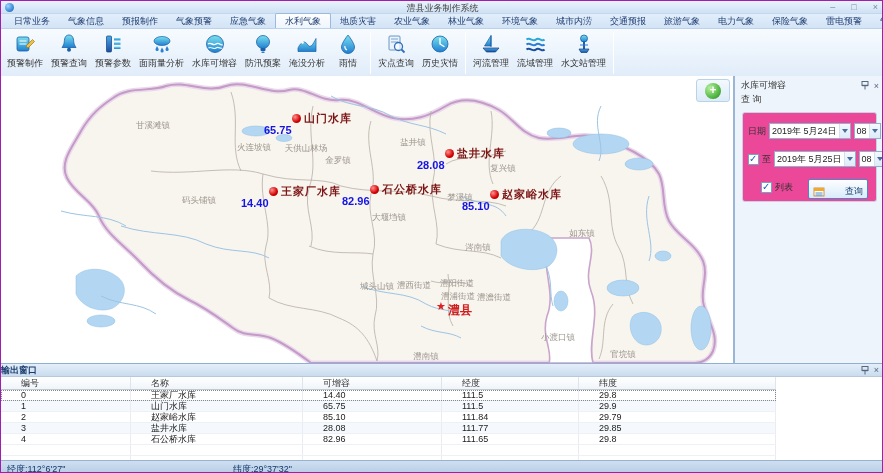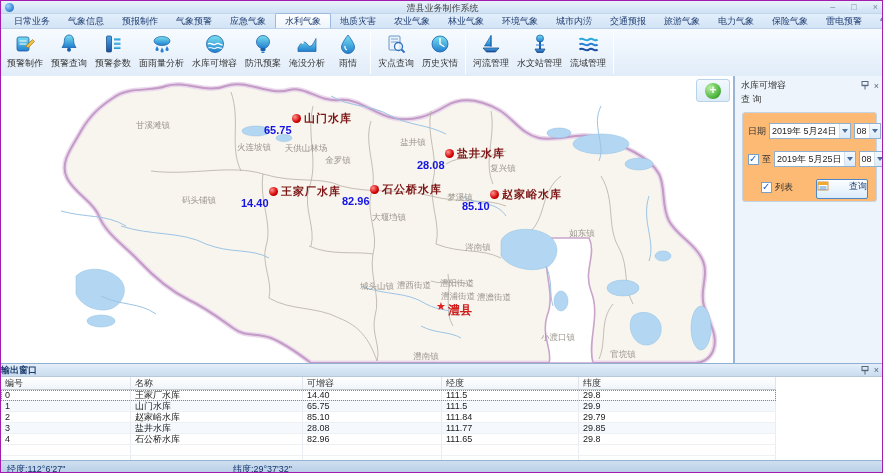--- a/index.html
+++ b/index.html
@@ -37,41 +37,41 @@
   .county-name{position:absolute;color:#d02020;font-size:12px;font-weight:bold;white-space:nowrap;}
   .map-zoom-chip{position:absolute;right:3px;top:3px;width:34px;height:23px;background:linear-gradient(#f3f9fe,#ddebf8);border:1px solid #b8d2ea;border-radius:3px;display:flex;align-items:center;justify-content:center;}
   .zoom-ball{width:16px;height:16px;border-radius:50%;background:radial-gradient(circle at 5px 5px,#b6f0a0,#4db33e 65%,#2e7a22);color:#fff;font-size:12px;font-weight:bold;line-height:15px;text-align:center;cursor:pointer;}
 
   
   .dock{position:absolute;left:733px;top:75px;width:150px;height:287px;background:#eef4fb;border-left:1px solid #9ab5d5;}
   .dock-head{padding:3px 5px 0 6px;display:flex;align-items:center;}
   .dock-title{flex:1;color:#333;}
   .dock-btn{flex:none;margin-left:5px;color:#55677e;cursor:pointer;display:flex;align-items:center;}
   .dock-sub{padding:1px 6px 0 6px;color:#333;}
-  .groupbox{position:relative;margin:6px 7px 0 7px;height:90px;background:#fdba74;border:1px solid #c5d3e3;border-radius:3px;}
+  .groupbox{position:relative;margin:6px 7px 0 7px;height:90px;background:#ec4899;border:1px solid #c5d3e3;border-radius:3px;}
   .f-row{position:absolute;left:5px;right:4px;display:flex;align-items:center;gap:3px;}
   .f-label{color:#333;white-space:nowrap;}
   .sel{height:16px;background:#fff;border:1px solid #8fb0cf;display:flex;align-items:center;cursor:pointer;}
   .sel-text{flex:1;padding:0 2px;white-space:nowrap;overflow:hidden;}
   .sel-arrow{flex:none;width:11px;height:14px;display:flex;align-items:center;justify-content:center;border-left:1px solid #d5e2ee;background:linear-gradient(#f4f9fe,#dcebf8);}
   .sel-arrow i{width:0;height:0;border-left:3px solid transparent;border-right:3px solid transparent;border-top:4px solid #4a6f9e;}
   .sel-date{width:86px;}
   .sel-hour{width:30px;}
   .cbx{flex:none;width:11px;height:11px;background:#fff;border:1px solid #7aa0c4;position:relative;cursor:pointer;}
   .cbx span{position:absolute;left:0px;top:-2px;color:#2060c0;font-size:10px;line-height:11px;}
-  .query-btn{position:absolute;right:8px;top:66px;width:52px;height:20px;border:1px solid #4d87c8;border-radius:2px;background:linear-gradient(#fdfeff,#d9ebfa);display:flex;align-items:flex-start;justify-content:center;gap:20px;color:#123a70;cursor:pointer;}
+  .query-btn{position:absolute;right:8px;top:66px;width:60px;height:20px;border:1px solid #4d87c8;border-radius:2px;background:linear-gradient(#fdfeff,#d9ebfa);display:flex;align-items:flex-end;justify-content:center;gap:20px;color:#123a70;cursor:pointer;}
 
   
   .output{position:absolute;left:0;top:362px;width:883px;height:97px;background:#ffffff;border-top:1px solid #8fb0d0;}
   .out-head{height:13px;background:linear-gradient(#e4eefa,#c9dcee);border-bottom:1px solid #b8c8da;display:flex;align-items:center;padding:0 5px 0 0;}
   .out-title{flex:1;font-weight:bold;color:#1b3c6e;}
   .grid{width:775px;}
   .g-row{display:grid;grid-template-columns:130px 172px 139px 137px 197px;height:11px;line-height:11px;}
   .g-head{height:13px;line-height:13px;background:linear-gradient(#ffffff,#f0f5fa);border-bottom:1px solid #c0c8d0;color:#333;}
-  .g-cell{padding-left:4px;border-right:1px solid #e9edf1;white-space:nowrap;overflow:hidden;}
+  .g-cell{padding-left:20px;border-right:1px solid #e9edf1;white-space:nowrap;overflow:hidden;}
   .g-head .g-cell{border-right:1px solid #dfe5ea;}
   .g-row.data{border-bottom:1px solid #eef1f4;}
   .g-row.alt{background:#f5f9fd;}
   .g-row.sel-row{outline:1px dotted #808890;outline-offset:-1px;}
 
   
   .statusbar{position:absolute;left:0;top:459px;width:883px;height:14px;background:linear-gradient(#cfdff0,#b6cde5);border-top:1px solid #96b4d2;}
   .statusbar span{position:absolute;top:2px;color:#12366b;}
   .st-lon{left:6px;}
   .st-lat{left:232px;}
@@ -239,37 +239,37 @@
             <path d="M11,2.5 L11,13 L4.5,13 Z" fill="url(#gA)" stroke="#1a5fa8" stroke-width="0.7"></path>
             <line x1="11" y1="2.5" x2="11" y2="14" stroke="#1a5fa8"></line>
             <path d="M3,15 L19,15 L15.5,19 L6.5,19 Z" fill="url(#gB)" stroke="#13417e" stroke-width="0.7"></path>
           </svg>
         </span>
       <span class="tool-label">河流管理</span>
     </div>
     <div class="tool-item">
       <span class="tool-icon">
           <svg width="22" height="22">
+            <path d="M2.5,6.5 C6,3.5 9,9.5 12,6.5 C15,3.5 18,9.5 20.5,6.5" fill="none" stroke="#2aa8d8" stroke-width="2"></path>
+            <path d="M2.5,11.5 C6,8.5 9,14.5 12,11.5 C15,8.5 18,14.5 20.5,11.5" fill="none" stroke="#2a7fd4" stroke-width="2"></path>
+            <path d="M2.5,16.5 C6,13.5 9,19.5 12,16.5 C15,13.5 18,19.5 20.5,16.5" fill="none" stroke="#1a4fa0" stroke-width="2"></path>
+          </svg>
+        </span>
+      <span class="tool-label">流域管理</span>
+    </div>
+    <div class="tool-item">
+      <span class="tool-icon">
+          <svg width="22" height="22">
             <circle cx="11" cy="5.5" r="3.5" fill="url(#gA)" stroke="#1a5fa8" stroke-width="0.8"></circle>
             <rect x="10" y="8.5" width="2" height="7.5" fill="#1a5fa8"></rect>
             <path d="M6,16 L16,16 L14,19.5 L8,19.5 Z" fill="url(#gB)" stroke="#13417e" stroke-width="0.7"></path>
             <line x1="7" y1="12" x2="15" y2="12" stroke="#2a7fd4"></line>
           </svg>
         </span>
       <span class="tool-label">水文站管理</span>
-    </div>
-    <div class="tool-item">
-      <span class="tool-icon">
-          <svg width="22" height="22">
-            <path d="M2.5,6.5 C6,3.5 9,9.5 12,6.5 C15,3.5 18,9.5 20.5,6.5" fill="none" stroke="#2aa8d8" stroke-width="2"></path>
-            <path d="M2.5,11.5 C6,8.5 9,14.5 12,11.5 C15,8.5 18,14.5 20.5,11.5" fill="none" stroke="#2a7fd4" stroke-width="2"></path>
-            <path d="M2.5,16.5 C6,13.5 9,19.5 12,16.5 C15,13.5 18,19.5 20.5,16.5" fill="none" stroke="#1a4fa0" stroke-width="2"></path>
-          </svg>
-        </span>
-      <span class="tool-label">流域管理</span>
     </div>
 
     <div class="tool-sep"></div>
   </div>
 
   <div class="map">
     <svg width="733" height="287" viewBox="0 0 733 287">
 
       <path d="M112,22 C128,10 150,16 165,10 C185,4 205,18 225,10 C245,3 268,20 288,14 C305,10 318,26 338,24 C358,22 372,38 392,42 C412,46 428,40 445,30 C462,20 480,24 498,34 C512,42 520,58 538,62 C556,66 580,55 600,62 C622,70 648,80 658,98 C665,112 660,130 668,145 C676,160 695,168 702,185 C708,200 698,215 703,230 C708,247 718,260 712,275 C708,284 700,287 694,287 L310,287 C298,278 285,268 270,262 C255,256 245,262 232,252 C218,242 205,232 188,224 C170,215 152,200 138,185 C124,170 105,158 98,140 C92,125 74,118 66,102 C58,86 72,70 80,55 C90,38 100,30 112,22 Z" fill="#f8f5ee" stroke="#ead9ec" stroke-width="5"></path>
       <path d="M112,22 C128,10 150,16 165,10 C185,4 205,18 225,10 C245,3 268,20 288,14 C305,10 318,26 338,24 C358,22 372,38 392,42 C412,46 428,40 445,30 C462,20 480,24 498,34 C512,42 520,58 538,62 C556,66 580,55 600,62 C622,70 648,80 658,98 C665,112 660,130 668,145 C676,160 695,168 702,185 C708,200 698,215 703,230 C708,247 718,260 712,275 C708,284 700,287 694,287 L310,287 C298,278 285,268 270,262 C255,256 245,262 232,252 C218,242 205,232 188,224 C170,215 152,200 138,185 C124,170 105,158 98,140 C92,125 74,118 66,102 C58,86 72,70 80,55 C90,38 100,30 112,22 Z" fill="none" stroke="#c49ac6" stroke-width="2"></path>

